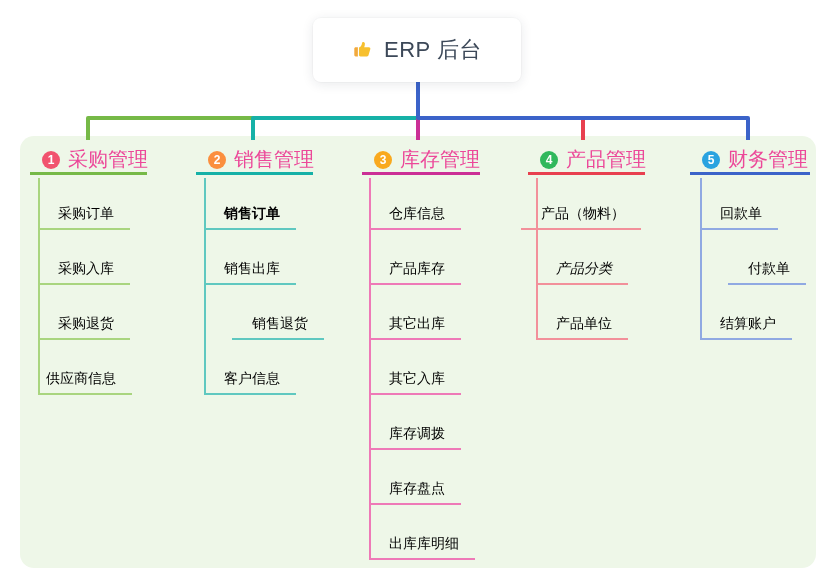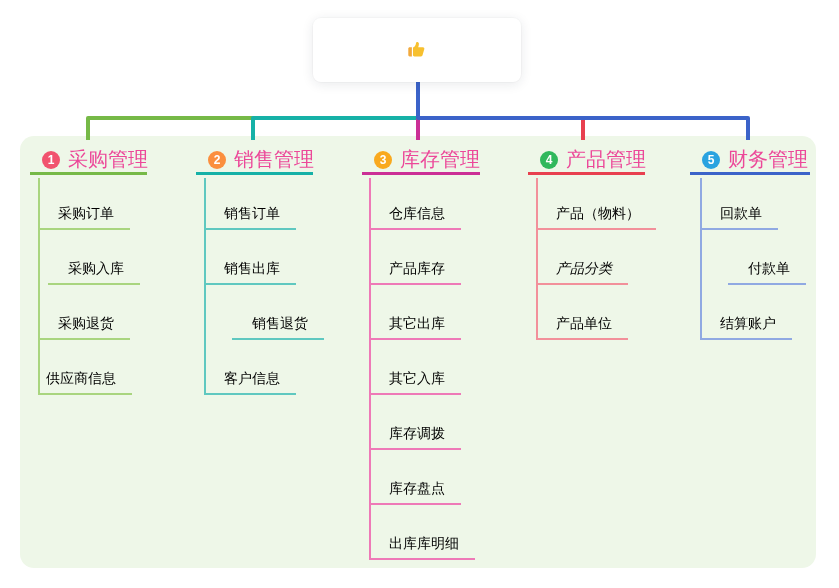--- a/index.html
+++ b/index.html
@@ -38,59 +38,60 @@
       <path d="M418 82 L418 118 L748 118 L748 140" fill="none" stroke="#3b63c9" stroke-width="4" stroke-linejoin="round"></path>
     </svg>
 
   <div class="root-node">
     <span style="display:flex;">
       <svg viewBox="0 0 24 24" width="22" height="22" aria-hidden="true">
         <path fill="#f2a93c" d="M2.5 10.5C2.5 9.7 3.2 9 4 9h2.4v10H4c-.8 0-1.5-.7-1.5-1.5v-7z"></path>
         <path fill="#f7c02f" d="M7.6 19V9.3c1.8-.8 3-2.4 3.3-4.8.1-.9.9-1.5 1.7-1.3.9.2 1.5 1 1.5 2.1 0 1.3-.3 2.5-.8 3.7h5.2c1 0 1.8 1 1.5 2l-1.9 6.5c-.3 1-1.2 1.7-2.2 1.7H9.4c-.7 0-1.3-.4-1.8-1.2z"></path>
       </svg>
     </span>
+    <span class="root-title">ERP 后台</span>
   </div>
 
   <div id="branches">
       <div class="branch-header" style="left: 30px; width: 117px; border-bottom-color: rgb(118, 185, 71);">
         <span class="badge" style="background:#f1536e">1</span>
      <span class="branch-label">采购管理</span>
       </div>
       <div class="vline" style="left: 38px; top: 178px; height: 217px; background: rgb(169, 213, 127);"></div>
       <div class="child-node" style="left: 38px; top: 198px; border-bottom-color: rgb(169, 213, 127);"><span>采购订单</span></div>
-      <div class="child-node" style="left: 38px; top: 253px; border-bottom-color: rgb(169, 213, 127); margin-left: 10px;"><span>采购入库</span></div>
+      <div class="child-node" style="left: 38px; top: 253px; border-bottom-color: rgb(169, 213, 127);"><span>采购入库</span></div>
       <div class="child-node" style="left: 38px; top: 308px; border-bottom-color: rgb(169, 213, 127);"><span>采购退货</span></div>
       <div class="child-node" style="left: 38px; top: 363px; border-bottom-color: rgb(169, 213, 127); padding-left: 8px;"><span>供应商信息</span></div>
       <div class="branch-header" style="left: 196px; width: 117px; border-bottom-color: rgb(22, 177, 167);">
         <span class="badge" style="background:#fb8f3e">2</span>
      <span class="branch-label">销售管理</span>
       </div>
       <div class="vline" style="left: 204px; top: 178px; height: 217px; background: rgb(95, 200, 192);"></div>
-      <div class="child-node" style="left: 204px; top: 198px; border-bottom-color: rgb(95, 200, 192);"><span>销售订单</span></div>
+      <div class="child-node" style="left: 204px; top: 198px; border-bottom-color: rgb(95, 200, 192); font-weight: bold;"><span>销售订单</span></div>
       <div class="child-node" style="left: 204px; top: 253px; border-bottom-color: rgb(95, 200, 192);"><span>销售出库</span></div>
       <div class="child-node" style="left: 204px; top: 308px; border-bottom-color: rgb(95, 200, 192); margin-left: 28px;"><span>销售退货</span></div>
       <div class="child-node" style="left: 204px; top: 363px; border-bottom-color: rgb(95, 200, 192);"><span>客户信息</span></div>
       <div class="branch-header" style="left: 362px; width: 118px; border-bottom-color: rgb(203, 47, 150);">
         <span class="badge" style="background:#f9a91e">3</span>
      <span class="branch-label">库存管理</span>
       </div>
       <div class="vline" style="left: 369px; top: 178px; height: 382px; background: rgb(238, 121, 183);"></div>
       <div class="child-node" style="left: 369px; top: 198px; border-bottom-color: rgb(238, 121, 183);"><span>仓库信息</span></div>
       <div class="child-node" style="left: 369px; top: 253px; border-bottom-color: rgb(238, 121, 183);"><span>产品库存</span></div>
       <div class="child-node" style="left: 369px; top: 308px; border-bottom-color: rgb(238, 121, 183);"><span>其它出库</span></div>
       <div class="child-node" style="left: 369px; top: 363px; border-bottom-color: rgb(238, 121, 183);"><span>其它入库</span></div>
       <div class="child-node" style="left: 369px; top: 418px; border-bottom-color: rgb(238, 121, 183);"><span>库存调拨</span></div>
       <div class="child-node" style="left: 369px; top: 473px; border-bottom-color: rgb(238, 121, 183);"><span>库存盘点</span></div>
       <div class="child-node" style="left: 369px; top: 528px; border-bottom-color: rgb(238, 121, 183);"><span>出库库明细</span></div>
       <div class="branch-header" style="left: 528px; width: 117px; border-bottom-color: rgb(232, 64, 79);">
         <span class="badge" style="background:#30b85c">4</span>
      <span class="branch-label">产品管理</span>
       </div>
       <div class="vline" style="left: 536px; top: 178px; height: 162px; background: rgb(242, 144, 154);"></div>
-      <div class="child-node" style="left: 536px; top: 198px; border-bottom-color: rgb(242, 144, 154);"><span>产品（物料）</span></div>
+      <div class="child-node" style="left: 521px; top: 198px; border-bottom-color: rgb(242, 144, 154);"><span>产品（物料）</span></div>
       <div class="child-node" style="left: 536px; top: 253px; border-bottom-color: rgb(242, 144, 154); font-style: italic;"><span>产品分类</span></div>
       <div class="child-node" style="left: 536px; top: 308px; border-bottom-color: rgb(242, 144, 154);"><span>产品单位</span></div>
       <div class="branch-header" style="left: 690px; width: 120px; border-bottom-color: rgb(59, 99, 201);">
         <span class="badge" style="background:#2aa3e0">5</span>
      <span class="branch-label">财务管理</span>
       </div>
       <div class="vline" style="left: 700px; top: 178px; height: 162px; background: rgb(144, 169, 226);"></div>
       <div class="child-node" style="left: 700px; top: 198px; border-bottom-color: rgb(144, 169, 226);"><span>回款单</span></div>
       <div class="child-node" style="left: 728px; top: 253px; border-bottom-color: rgb(144, 169, 226);"><span>付款单</span></div>
       <div class="child-node" style="left: 700px; top: 308px; border-bottom-color: rgb(144, 169, 226);"><span>结算账户</span></div>

